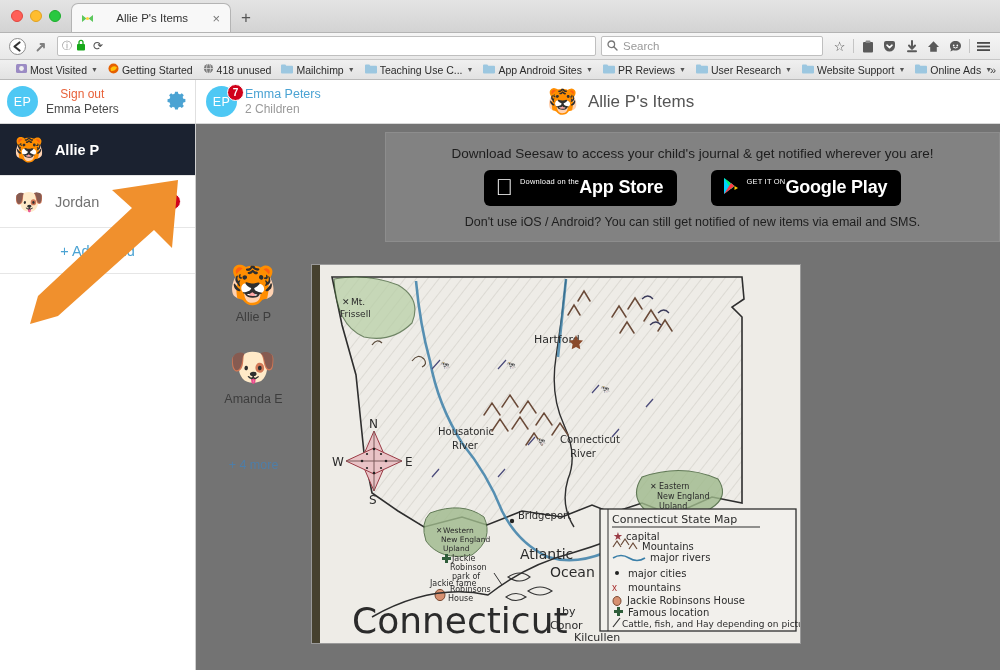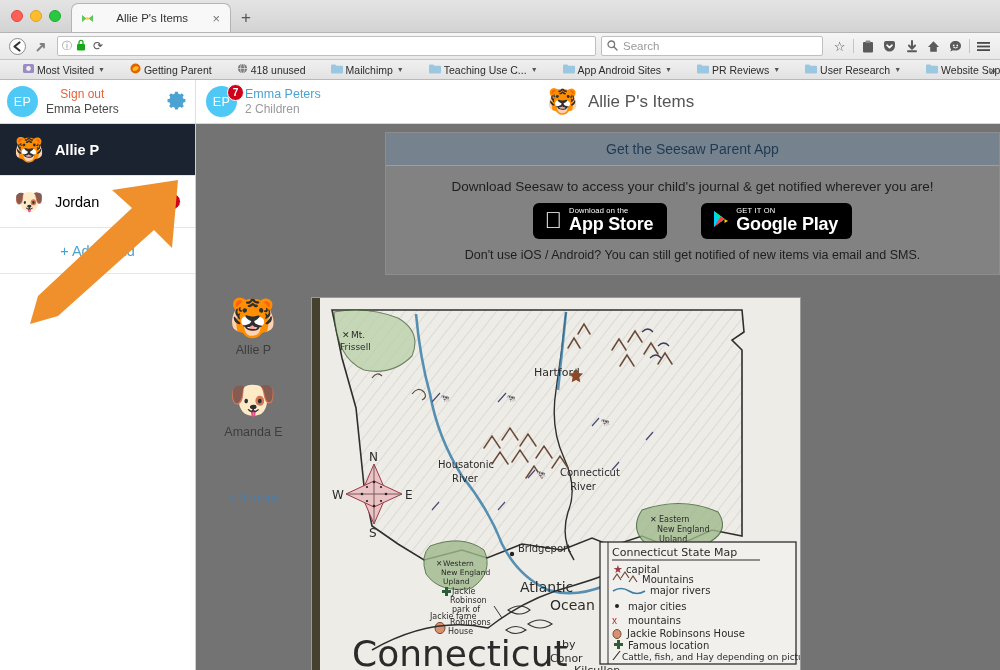--- a/index.html
+++ b/index.html
@@ -77,21 +77,21 @@
   .tool-ic {
     width: 21px; height: 20px; display: flex;
     align-items: center; justify-content: center;
     font-size: 13px; color: #505050;
   }
   .tool-sep { width: 1px; height: 14px; background: #c5c5c5; margin: 0 2px; }
 
   .bookmarks {
     height: 20px; background: linear-gradient(#f0f0f0, #e2e2e2);
     border-bottom: 1px solid #b9b9b9;
-    display: flex; align-items: center; padding: 0 19px; gap: 17px;
+    display: flex; align-items: center; padding: 0 12px; gap: 2px;
     position: relative; overflow: hidden;
   }
   .bm {
     display: flex; align-items: center; gap: 3px;
     padding: 1px 4px; font-size: 10.5px; color: #2b2b2b;
     white-space: nowrap;
   }
   .bm-ico { font-size: 10px; line-height: 1; }
   .bm-caret { font-size: 7px; color: #555; margin-left: 1px; }
   .bm-overflow { position: absolute; right: 4px; font-size: 11px; color: #444; }
@@ -149,21 +149,21 @@
     width: 196px; background: #fff; position: relative;
     border-right: 1px solid #cfcfcf; flex: 0 0 196px;
   }
   .child-row {
     height: 52px; display: flex; align-items: center;
     padding-left: 14px; gap: 11px; position: relative;
     border-bottom: 1px solid #e6e6e6;
   }
   .child-row.active { background: #1b2230; }
   .child-emoji { font-size: 24px; line-height: 1; }
-  .child-name { font-size: 14.5px; color: #000000; }
+  .child-name { font-size: 14.5px; color: #737373; }
   .child-row.active .child-name { color: #fff; font-weight: bold; }
   .badge-side { right: 14px; top: 17px; position: absolute; }
   .add-child {
     height: 46px; display: flex; align-items: center;
     justify-content: center; font-size: 14.5px; color: #4ba3d3;
     border-bottom: 1px solid #e6e6e6;
   }
 
   .content {
     flex: 1; background: #737373; position: relative; overflow: hidden;
@@ -185,21 +185,21 @@
   }
   .promo-line1 { font-size: 13.5px; color: #1e1e1e; }
   .promo-badges { display: flex; gap: 34px; }
   .store-badge {
     background: #000; border-radius: 6px; color: #fff;
     display: flex; align-items: center; gap: 7px;
     padding: 5px 14px 6px 12px; height: 36px;
   }
   .sb-glyph { font-size: 23px; line-height: 1; }
   .sb-glyph.play { font-size: 17px; color: #3bccff; }
-  .sb-txt { display: flex; flex-direction: column; line-height: 1.08; }
+  .sb-txt { display: flex; flex-direction: row; line-height: 1.08; }
   .sb-small { font-size: 7.5px; letter-spacing: .2px; }
   .sb-big { font-size: 18px; font-weight: bold; letter-spacing: -.2px; }
   .promo-line2 { font-size: 12.5px; color: #1e1e1e; }
 
   .post-row { display: flex; margin: 22px 0 0 0; }
   .students {
     width: 115px; flex: 0 0 115px;
     display: flex; flex-direction: column;
     align-items: center; padding-top: 2px; gap: 0;
   }
@@ -332,21 +332,21 @@
       <span>Most Visited</span>
       <span class="bm-caret">▼</span>
     </div>
     <div class="bm">
       <span class="bm-ico">
         <svg width="11" height="11" viewBox="0 0 11 11">
             <circle cx="5.5" cy="5.5" r="5" fill="#e66000"></circle>
             <path d="M2.5 5.5 Q5.5 1.5 9 4.5 Q7 8.5 3 8" fill="#ffc107"></path>
           </svg>
       </span>
-      <span>Getting Parent</span>
+      <span>Getting Started</span>
     </div>
     <div class="bm">
       <span class="bm-ico">
         <svg width="11" height="11" viewBox="0 0 11 11">
             <circle cx="5.5" cy="5.5" r="4.6" fill="#7a7a7a"></circle>
             <ellipse cx="5.5" cy="5.5" rx="2" ry="4.6" fill="none" stroke="#ddd" stroke-width=".8"></ellipse>
             <path d="M1 5.5 H10" stroke="#ddd" stroke-width=".8"></path>
           </svg>
       </span>
       <span>418 unused</span>
@@ -458,21 +458,20 @@
           <span class="child-emoji">🐶</span>
           <span class="child-name">Jordan</span>
           <span class="badge badge-side">7</span>
         </div>
         <div class="add-child">+ Add Child</div>
       </div>
 
       <div class="content">
 
         <div class="promo">
-          <div class="promo-head">Get the Seesaw Parent App</div>
           <div class="promo-body">
             <div class="promo-line1">Download Seesaw to access your child's journal &amp; get notified wherever you are!</div>
             <div class="promo-badges">
               <div class="store-badge">
                 <span class="sb-glyph"></span>
                 <span class="sb-txt">
                   <span class="sb-small">Download on the</span>
                   <span class="sb-big">App Store</span>
                 </span>
               </div>

